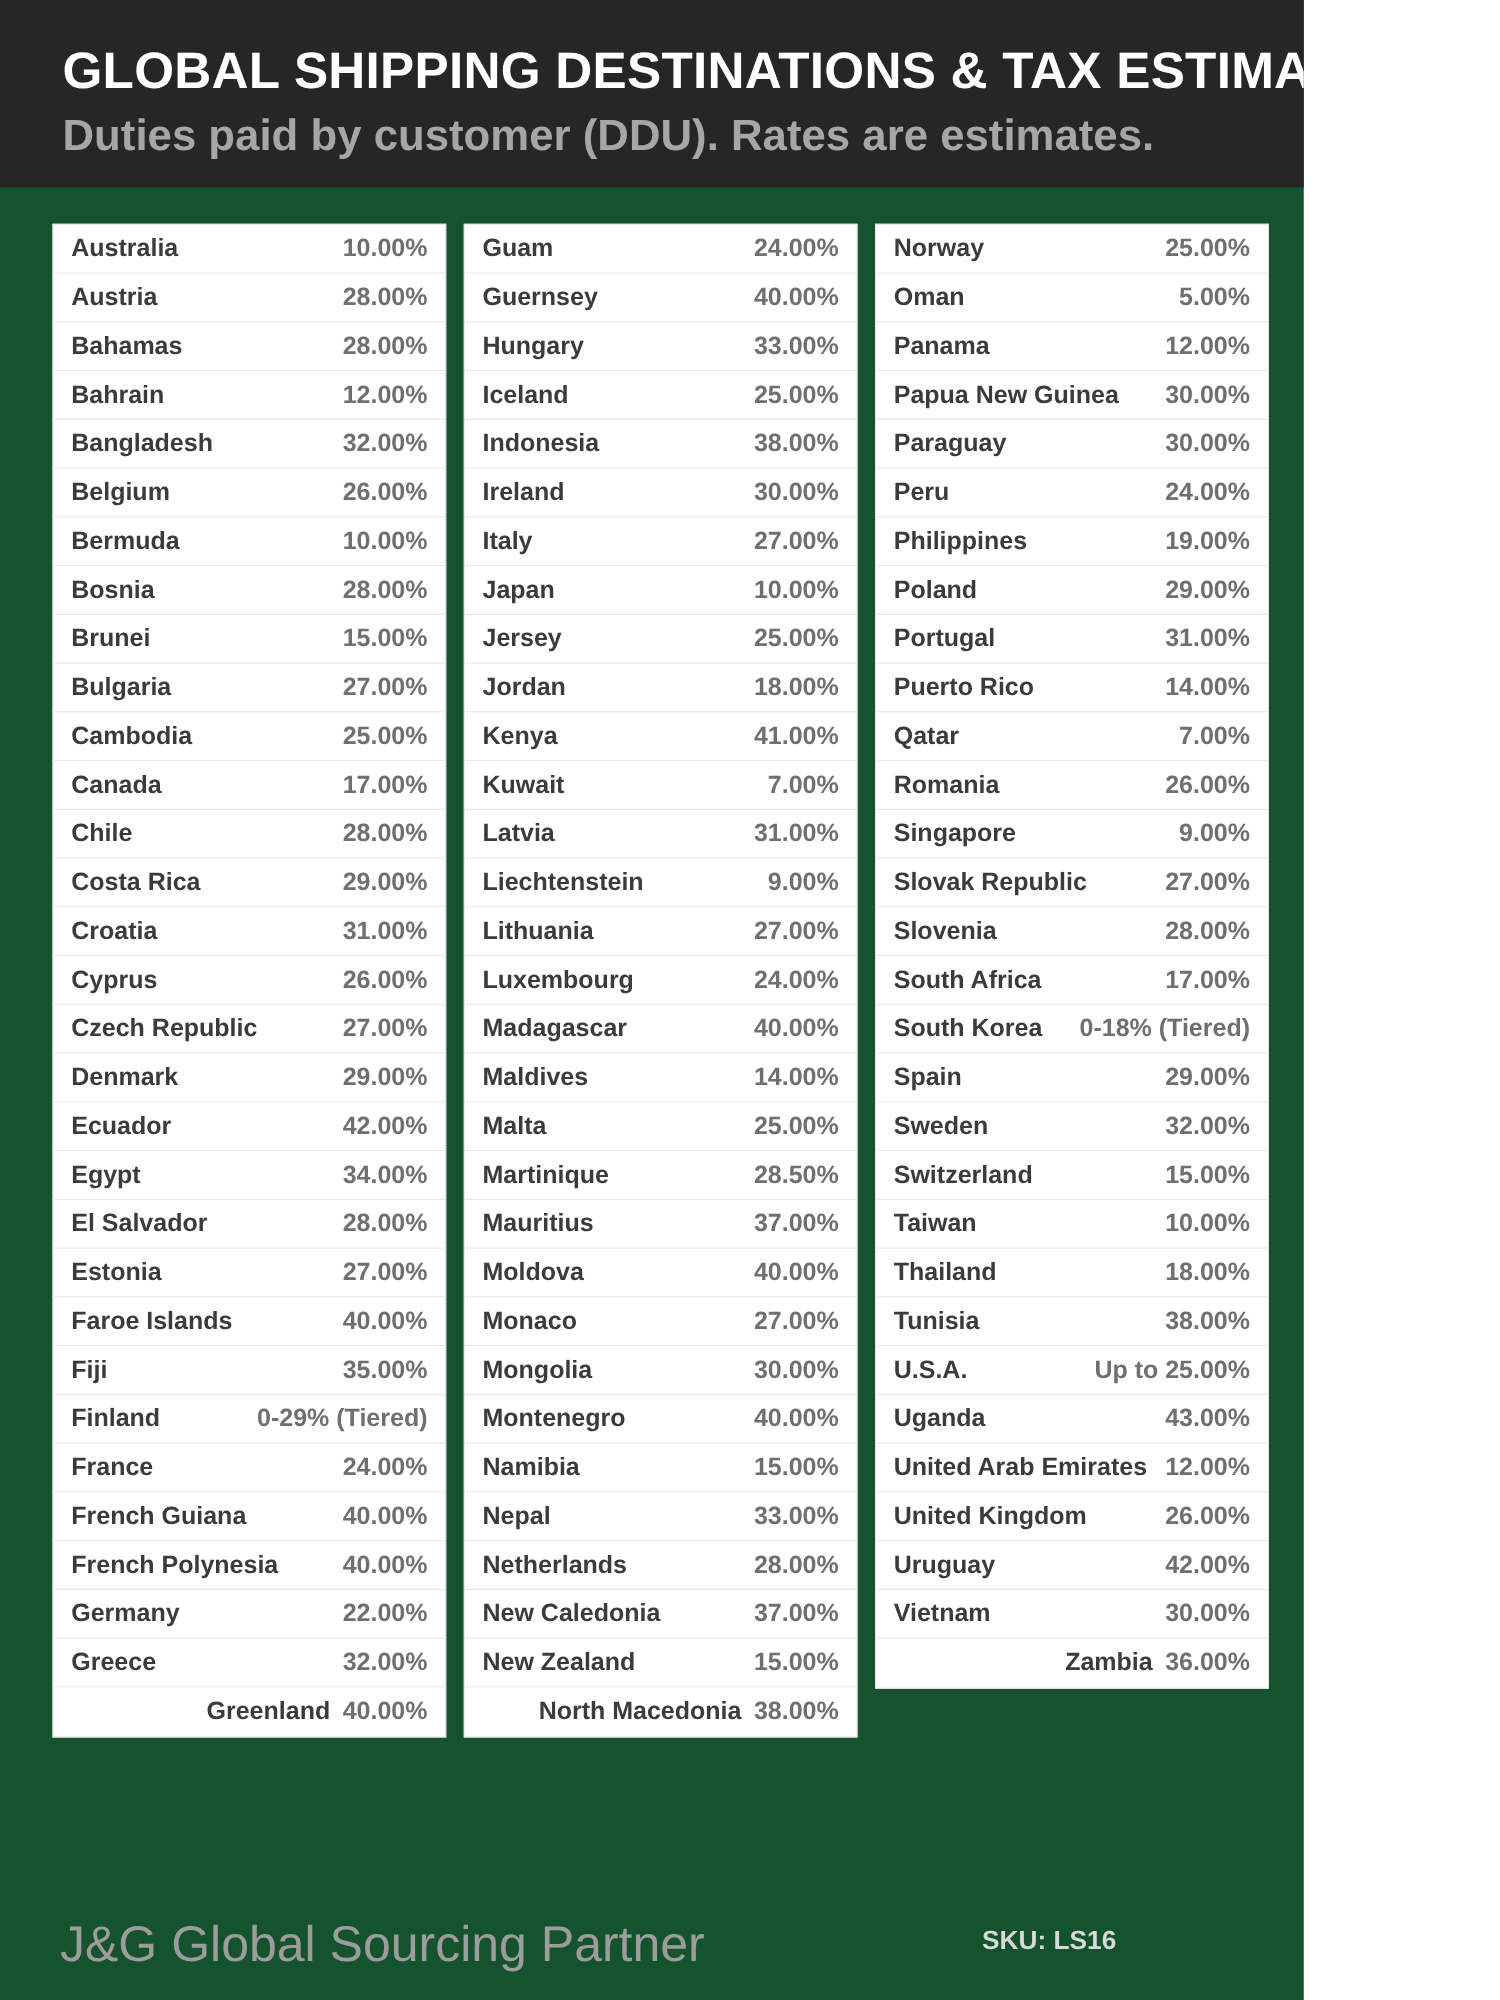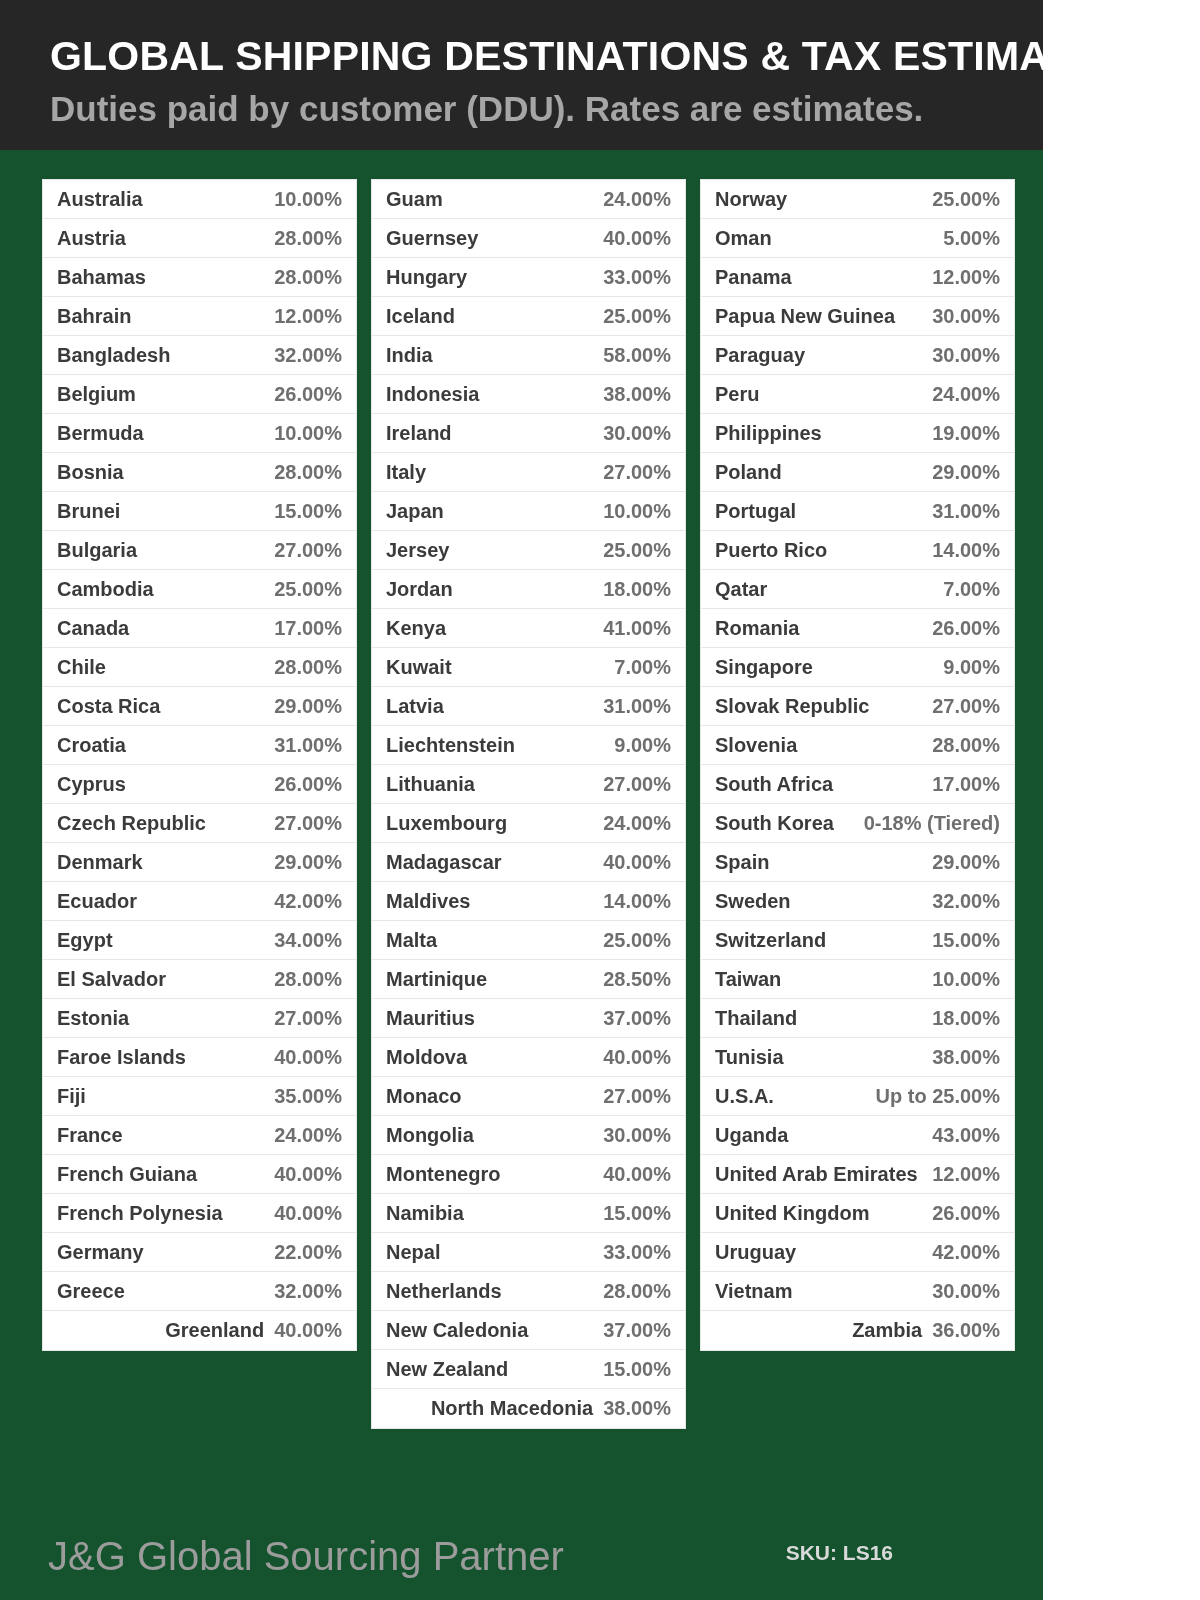--- a/index.html
+++ b/index.html
@@ -197,20 +197,24 @@
         </div>
         <div class="row">
           <span class="country">Faroe Islands</span>
           <span class="rate">40.00%</span>
         </div>
         <div class="row">
           <span class="country">Fiji</span>
           <span class="rate">35.00%</span>
         </div>
         <div class="row">
+          <span class="country">Finland</span>
+          <span class="rate">0-29% (Tiered)</span>
+        </div>
+        <div class="row">
           <span class="country">France</span>
           <span class="rate">24.00%</span>
         </div>
         <div class="row">
           <span class="country">French Guiana</span>
           <span class="rate">40.00%</span>
         </div>
         <div class="row">
           <span class="country">French Polynesia</span>
           <span class="rate">40.00%</span>
@@ -239,24 +243,20 @@
         </div>
         <div class="row">
           <span class="country">Hungary</span>
           <span class="rate">33.00%</span>
         </div>
         <div class="row">
           <span class="country">Iceland</span>
           <span class="rate">25.00%</span>
         </div>
         <div class="row">
-          <span class="country">India</span>
-          <span class="rate">58.00%</span>
-        </div>
-        <div class="row">
           <span class="country">Indonesia</span>
           <span class="rate">38.00%</span>
         </div>
         <div class="row">
           <span class="country">Ireland</span>
           <span class="rate">30.00%</span>
         </div>
         <div class="row">
           <span class="country">Italy</span>
           <span class="rate">27.00%</span>

